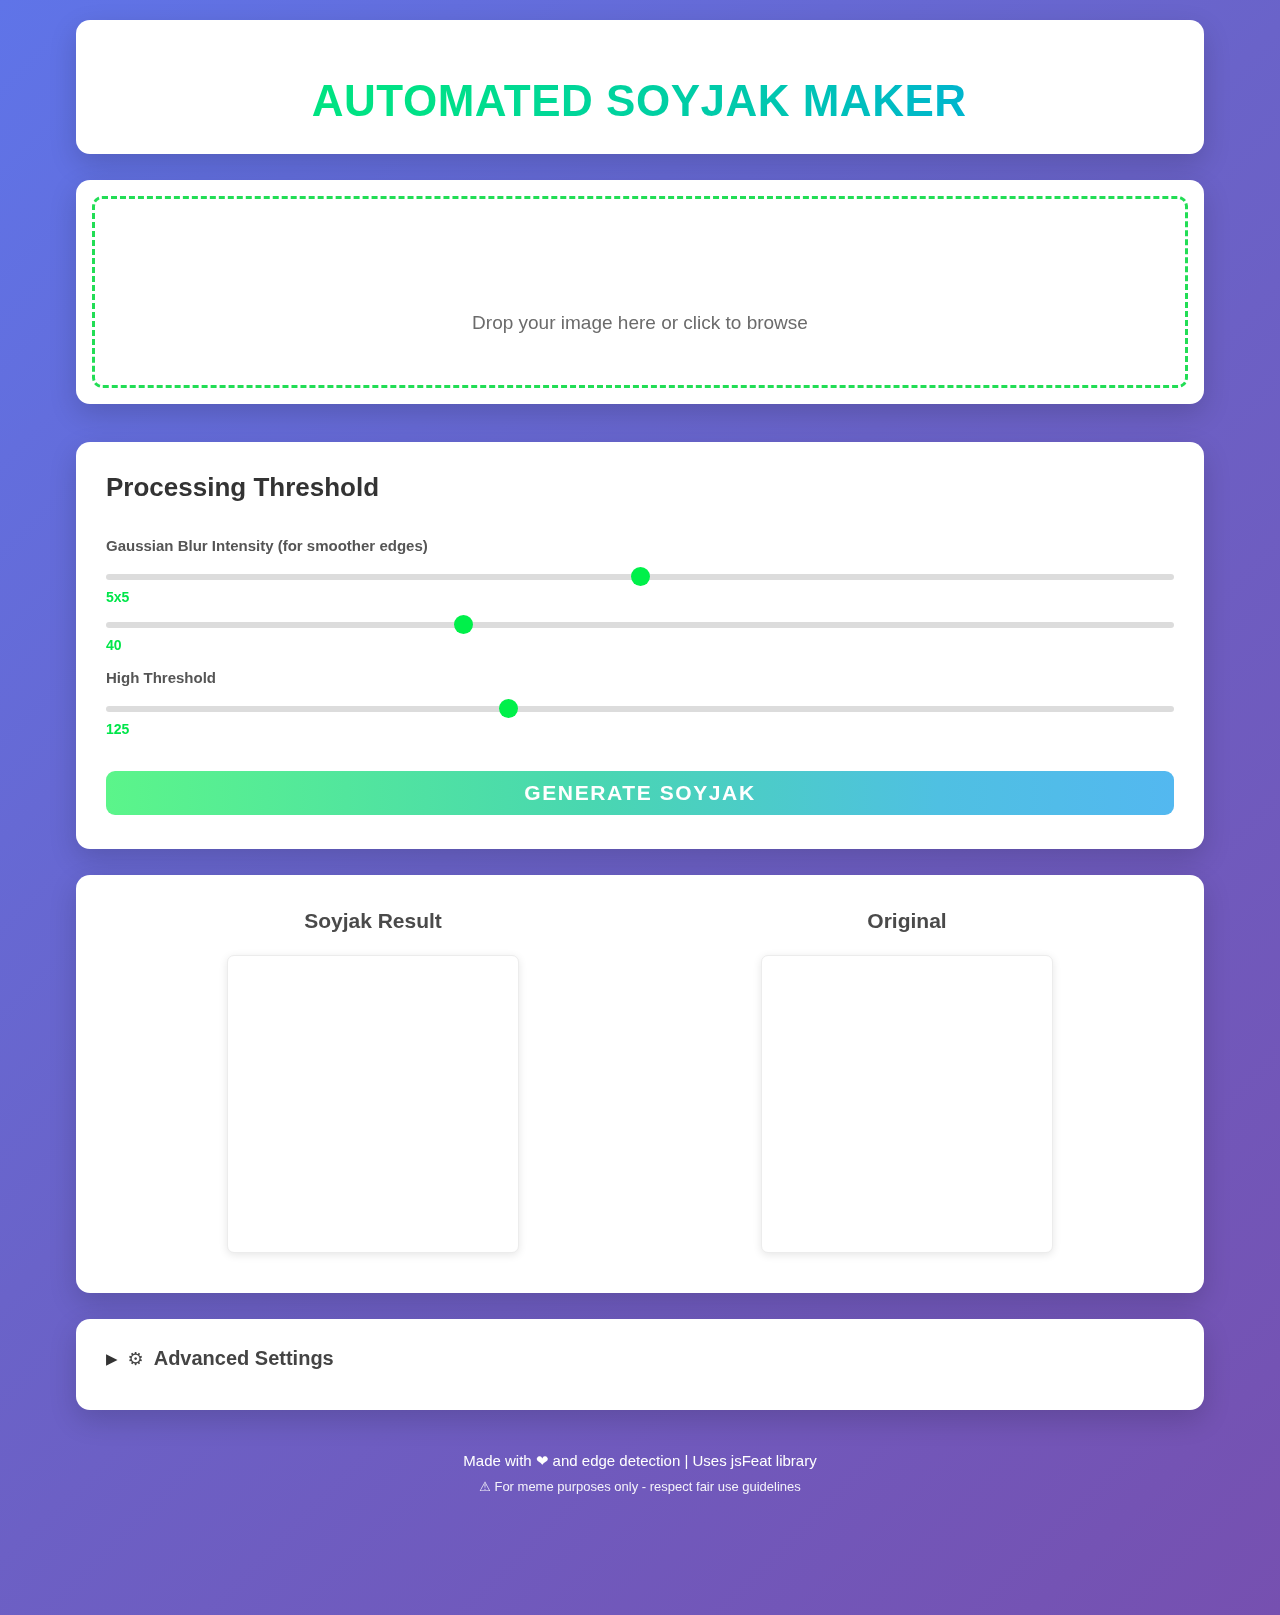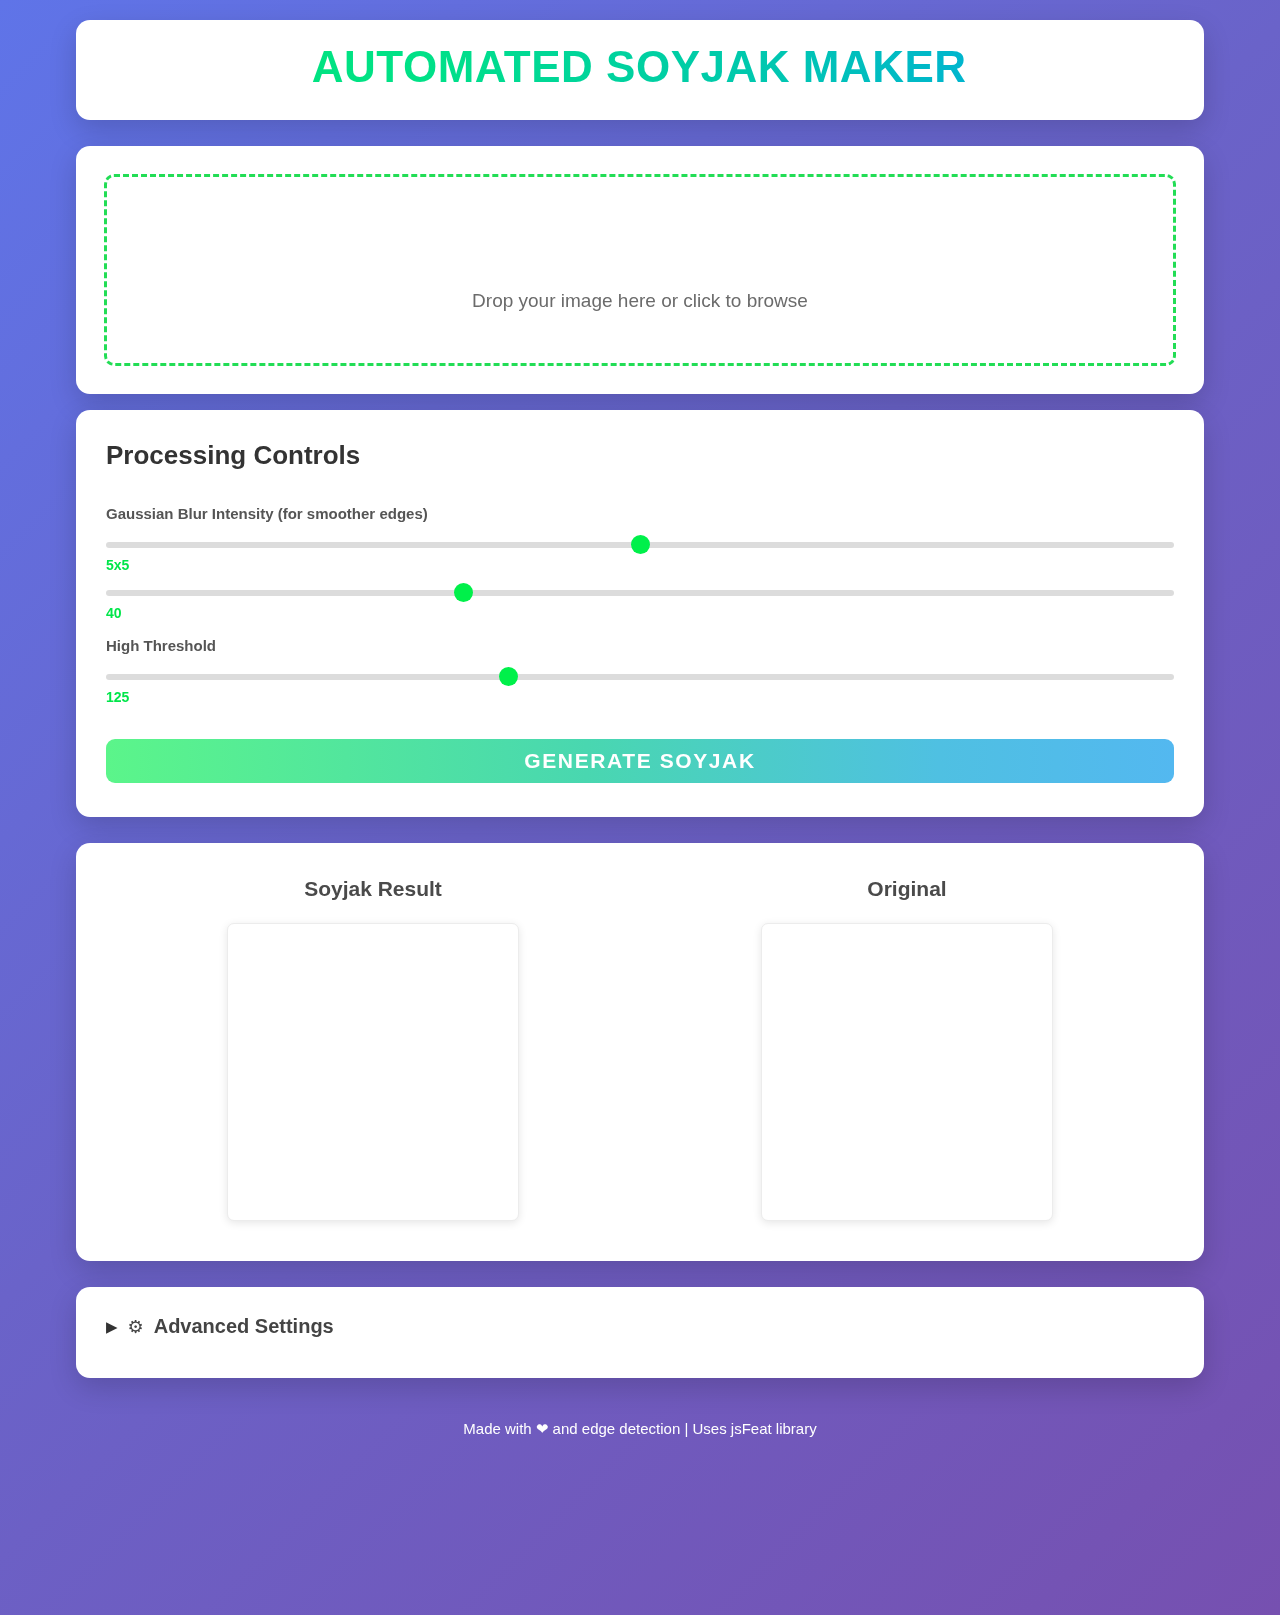--- a/index.html
+++ b/index.html
@@ -19,21 +19,21 @@
   .card {
     background: #ffffff;
     border-radius: 14px;
     box-shadow: 0 10px 28px rgba(0,0,0,0.16);
     width: 1128px;
     margin: 0 auto;
   }
 
   
   #header-card {
-    padding: 24px 20px 30px 20px;
+    padding: 58px 20px 30px 20px;
     text-align: center;
     margin-bottom: 26px;
   }
   #app-title {
     margin: 0;
     font-size: 44px;
     line-height: 1.05;
     font-weight: bold;
     letter-spacing: 0.5px;
     background: linear-gradient(90deg, #00e676 0%, #00e187 30%, #00c7b0 62%, #00addb 88%, #00a8e0 100%);
@@ -45,22 +45,22 @@
   }
   #app-subtitle {
     margin: 20px 0 0 0;
     font-size: 19px;
     color: #6b6b6b;
     font-weight: normal;
   }
 
   
   #upload-card {
-    padding: 28px;
-    margin-bottom: 16px;
+    padding: 16px;
+    margin-bottom: 38px;
   }
   #dropzone {
     border: 3px dashed #22dd55;
     border-radius: 10px;
     height: 192px;
     display: flex;
     flex-direction: column;
     align-items: center;
     justify-content: center;
     gap: 22px;
@@ -219,21 +219,21 @@
 </div>
 
 <div class="card" id="upload-card">
   <div id="dropzone">
     <div id="dropzone-icon">￼</div>
     <div id="dropzone-label">Drop your image here or click to browse</div>
   </div>
 </div>
 
 <div class="card" id="controls-card">
-  <h2 id="controls-title">Processing Controls</h2>
+  <h2 id="controls-title">Processing Threshold</h2>
 
   <div class="control-group">
     <label class="control-label">Gaussian Blur Intensity (for smoother edges)</label>
     <div class="slider-wrap">
       <div class="slider-track"></div>
       <div class="slider-thumb" id="thumb-0" style="left: 50%;"></div>
     </div>
     <span class="control-value">5x5</span>
   </div>
 
@@ -271,13 +271,14 @@
 <div class="card" id="advanced-card">
   <div id="advanced-summary">
     <span id="advanced-triangle-icon">▶</span>
     <span id="advanced-gear-icon">⚙</span>
     <span>Advanced Settings</span>
   </div>
 </div>
 
 <div id="footer">
   <p id="footer-line-1"><span>Made with </span><span class="heart-icon">❤</span><span> and edge detection | Uses jsFeat library</span></p>
+  <p id="footer-line-2"><span class="warning-icon">⚠</span><span> For meme purposes only - respect fair use guidelines</span></p>
 </div>
 
 </body></html>

